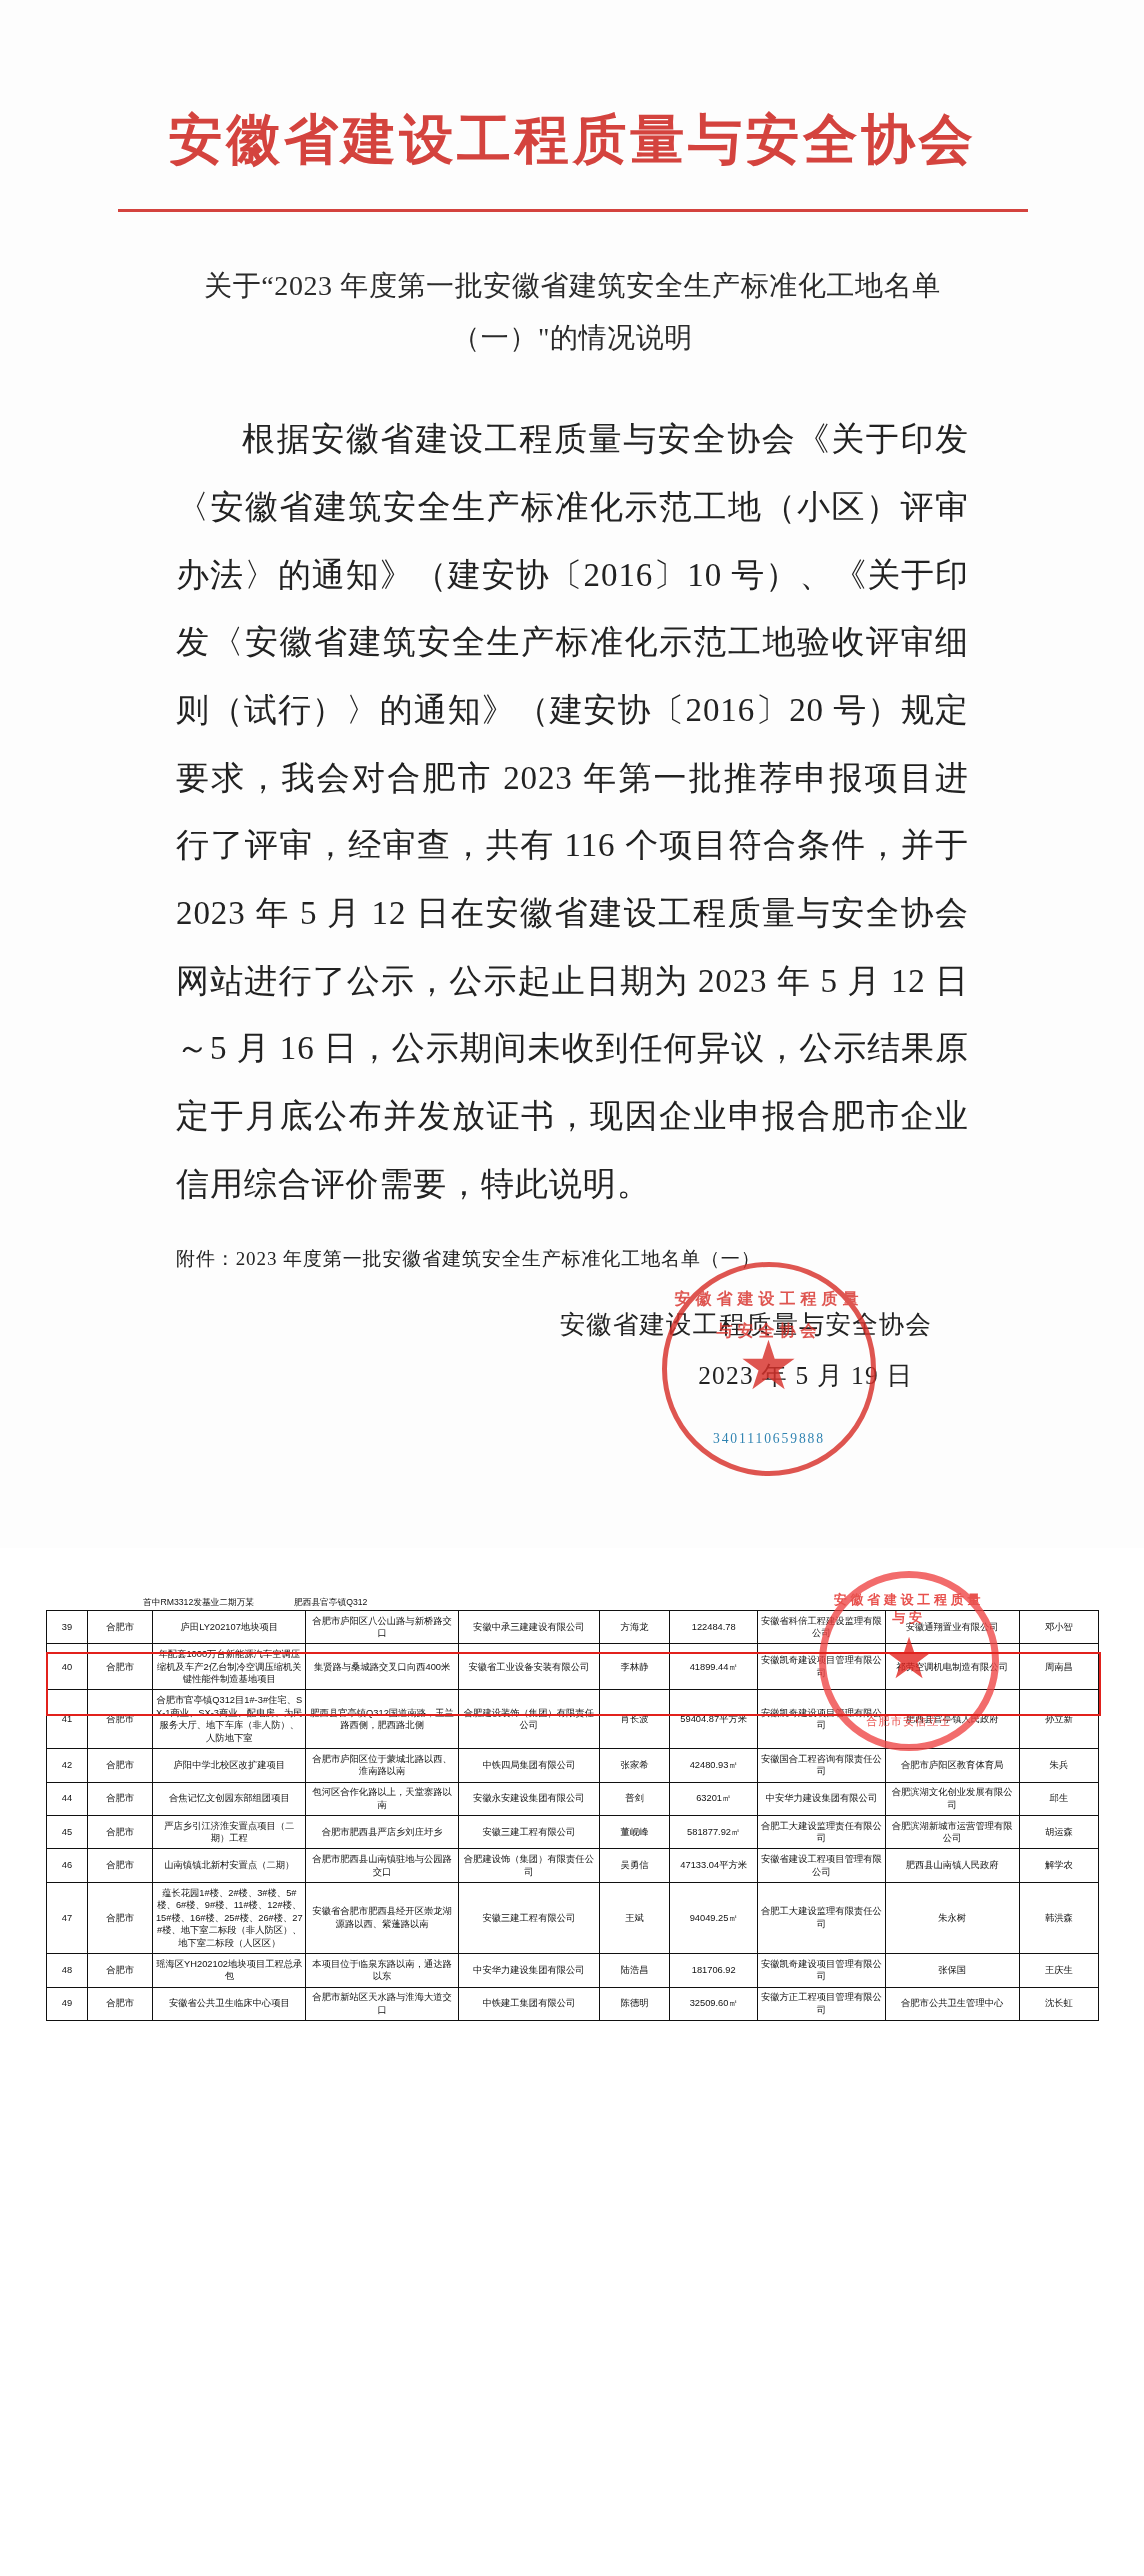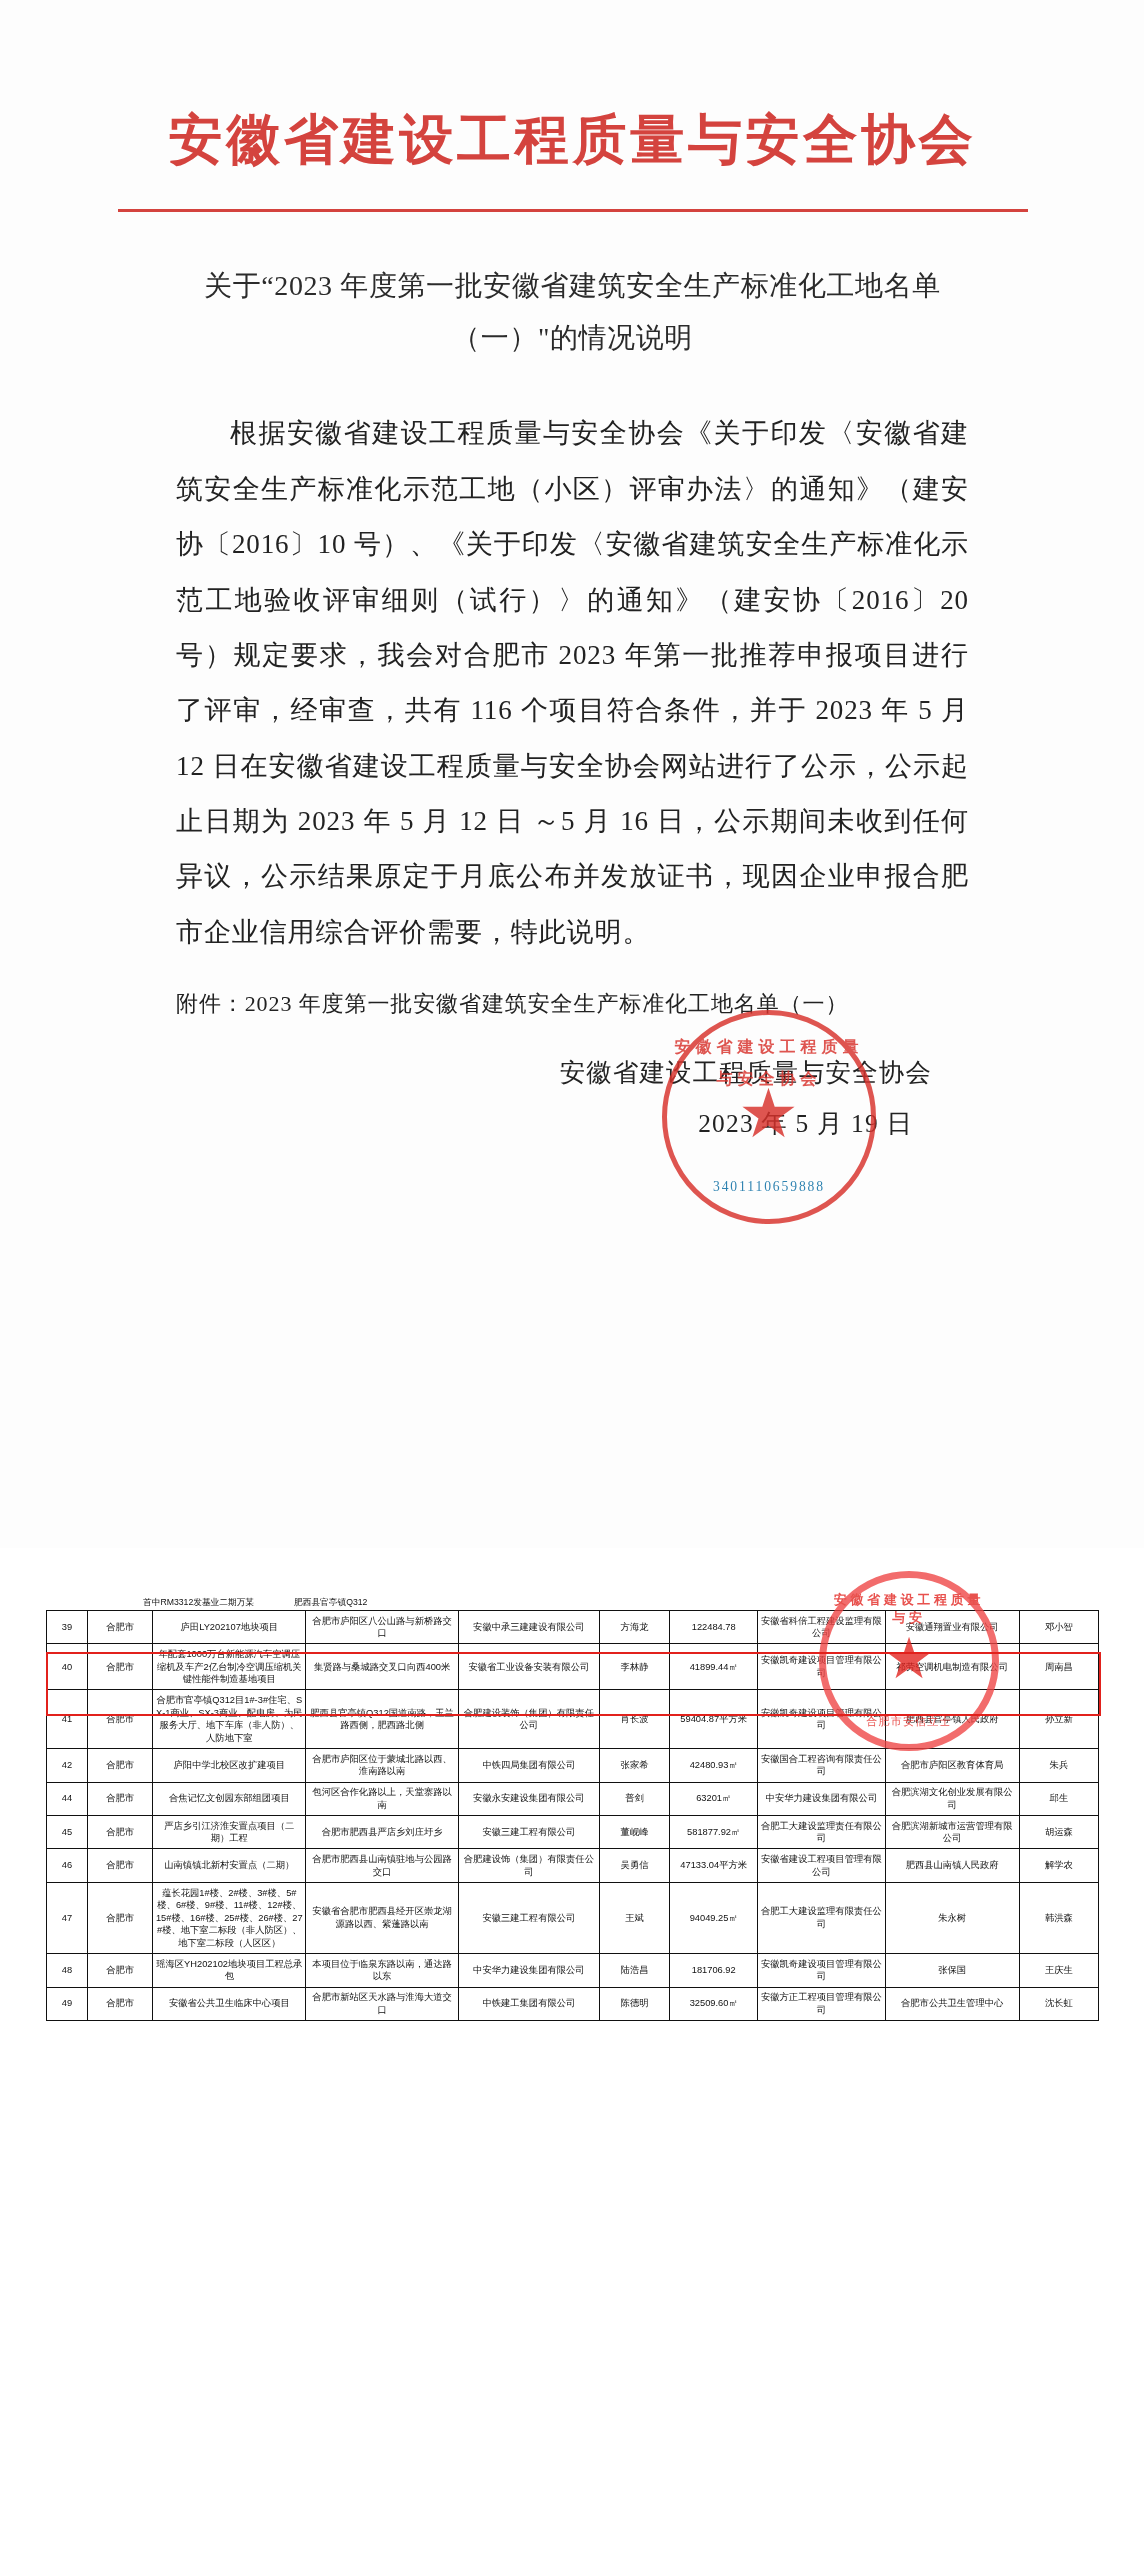--- a/index.html
+++ b/index.html
@@ -50,34 +50,34 @@
     width: 799px;
     text-align: center;
     font-size: 28px;
     line-height: 1.85;
     letter-spacing: 0.6px;
     color: #2b2b2b;
   }
   .body-text {
     margin: 43px auto 0 auto;
     width: 793px;
-    font-size: 27px;
+    font-size: 33px;
     line-height: 2.05;
     letter-spacing: 0.9px;
     color: #222;
     text-align: justify;
   }
   .body-text p {
     margin: 0 0 2.5px 0;
     text-indent: 2em;
   }
   .attach {
     margin: 22px auto 0 auto;
     width: 793px;
-    font-size: 22px;
+    font-size: 19px;
     line-height: 2.0;
     letter-spacing: 0.9px;
     color: #222;
     text-align: justify;
   }
   .sign-block {
     margin: 21px auto 0 auto;
     width: 793px;
     position: relative;
     text-align: right;

